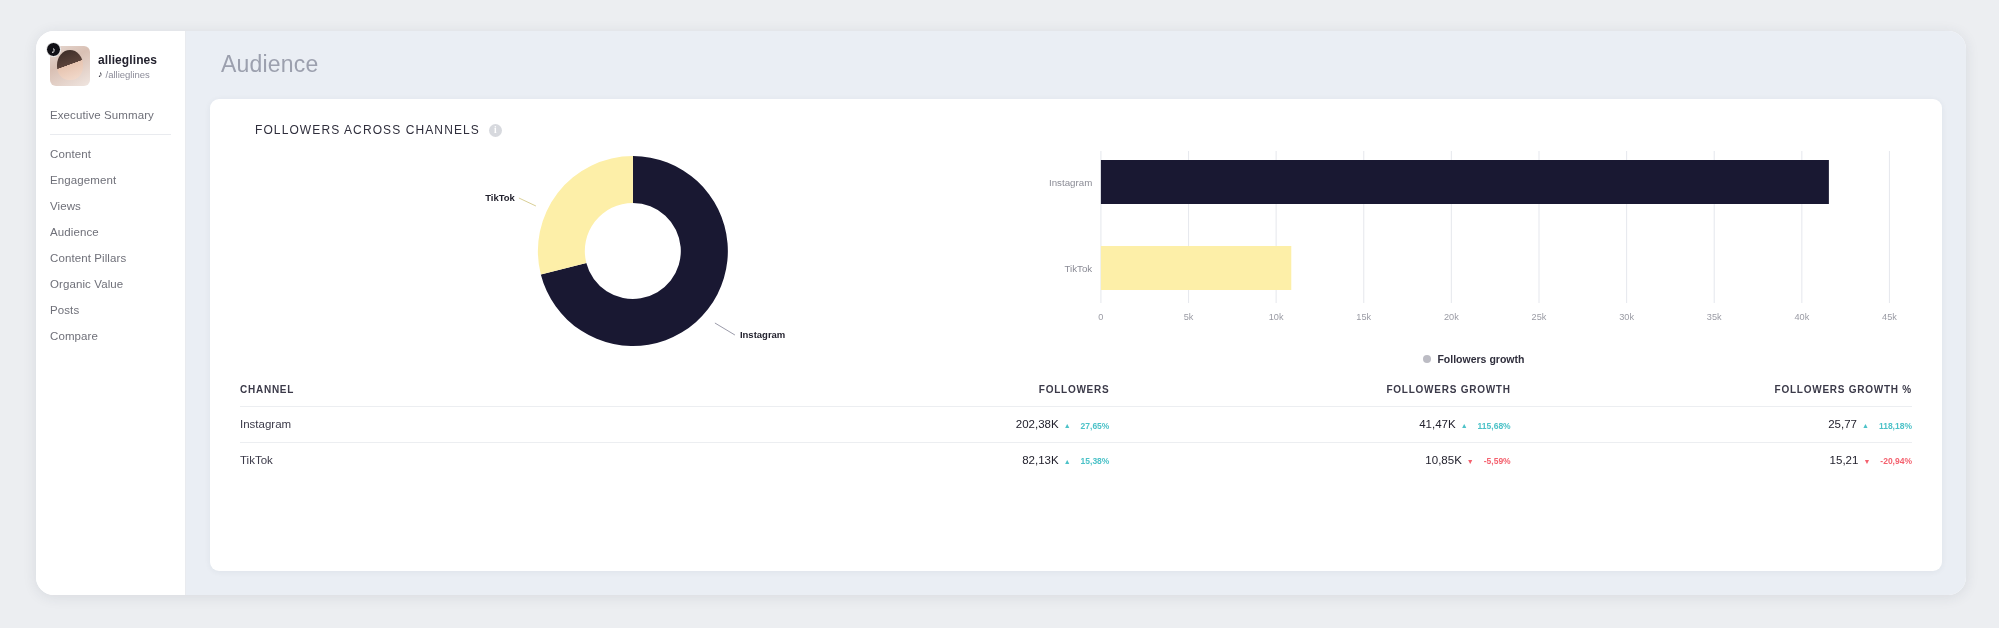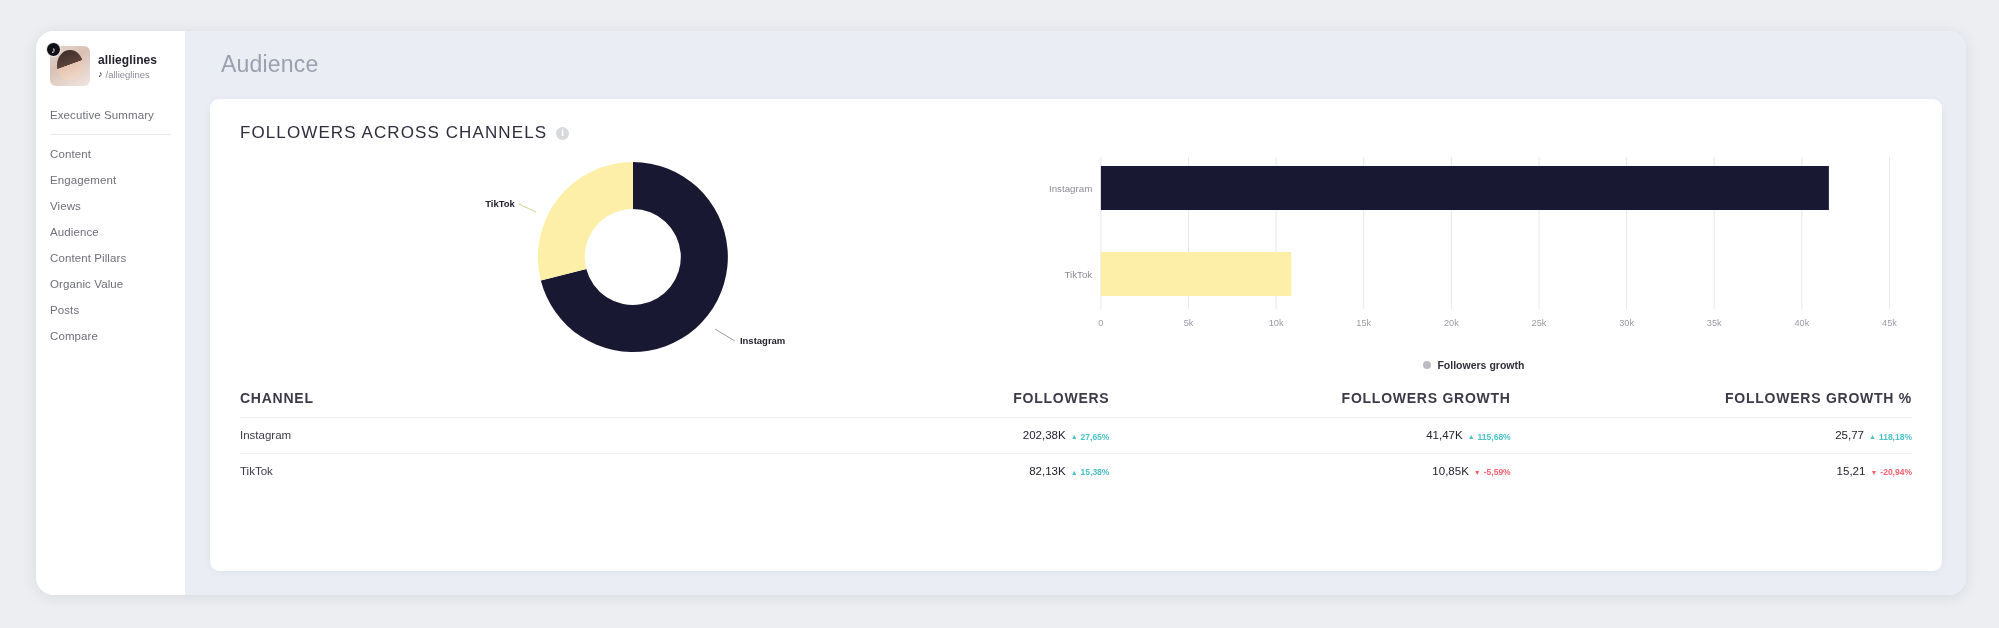--- a/index.html
+++ b/index.html
@@ -65,21 +65,21 @@
     font-size: 23px; color: #9ca0ae; font-weight: 400;
     padding: 20px 0 0 11px; letter-spacing: .2px;
   }
   .card {
     position: absolute; left: 24px; top: 68px; right: 24px; bottom: 24px;
     background: #fff; border-radius: 9px;
     box-shadow: 0 1px 6px rgba(40,46,70,.06);
     padding: 24px 30px 0 30px;
   }
   .card-head { display: flex; align-items: center; gap: 9px; }
-  .card-title { font-size: 17px; letter-spacing: 1.1px; color: #2f2e3c; font-weight: 500; }
+  .card-title { font-size: 12px; letter-spacing: 1.1px; color: #2f2e3c; font-weight: 500; margin-left: 15px; }
   .info-icon {
     width: 13px; height: 13px; border-radius: 50%;
     background: #d7d9de; color: #fff;
     font-size: 9.5px; font-weight: 700; line-height: 13px;
     text-align: center; font-family: "Liberation Serif", serif;
   }
 
   
   .charts { display: flex; margin-top: 6px; height: 225px; }
   .donut-pane { width: 47%; position: relative; }
@@ -88,32 +88,32 @@
   .legend-row {
     display: flex; align-items: center; justify-content: center;
     gap: 6px; margin-top: 6px;
   }
   .legend-dot { width: 8px; height: 8px; border-radius: 50%; background: #bcbcc4; }
   .legend-label { font-size: 10.5px; font-weight: 700; color: #2f2e3c; }
 
   
   .tbl { width: 100%; border-collapse: collapse; margin-top: 16px; }
   .tbl th {
-    font-size: 14px; letter-spacing: .75px; color: #3b3a49; font-weight: 700;
+    font-size: 10px; letter-spacing: .75px; color: #3b3a49; font-weight: 700;
     text-align: right; padding: 0 0 11px 0;
   }
   .tbl th.left, .tbl td.left { text-align: left; }
   .tbl td {
     font-size: 11.5px; color: #3b3a49; text-align: right;
     padding: 11px 0; border-top: 1px solid #eceef1;
   }
   .tbl tr.total td { font-weight: 700; color: #23222e; }
   .cellwrap { display: inline-flex; align-items: baseline; gap: 5px; justify-content: flex-end; }
   .val { font-weight: 400; color: #23222e; font-size: 11.5px; }
-  .delta { font-size: 8.5px; font-weight: 700; display: inline-flex; align-items: center; gap: 3px; }
+  .delta { font-size: 8.5px; font-weight: 700; display: inline-flex; align-items: center; gap: 10px; }
   .delta.up { color: #4cc2c8; }
   .delta.down { color: #f4616e; }
   .arrow { font-size: 7px; line-height: 1; }
   .chan { font-size: 11.5px; color: #3b3a49; }
 </style>
 </head>
 <body>
 
 <div class="app">
 

